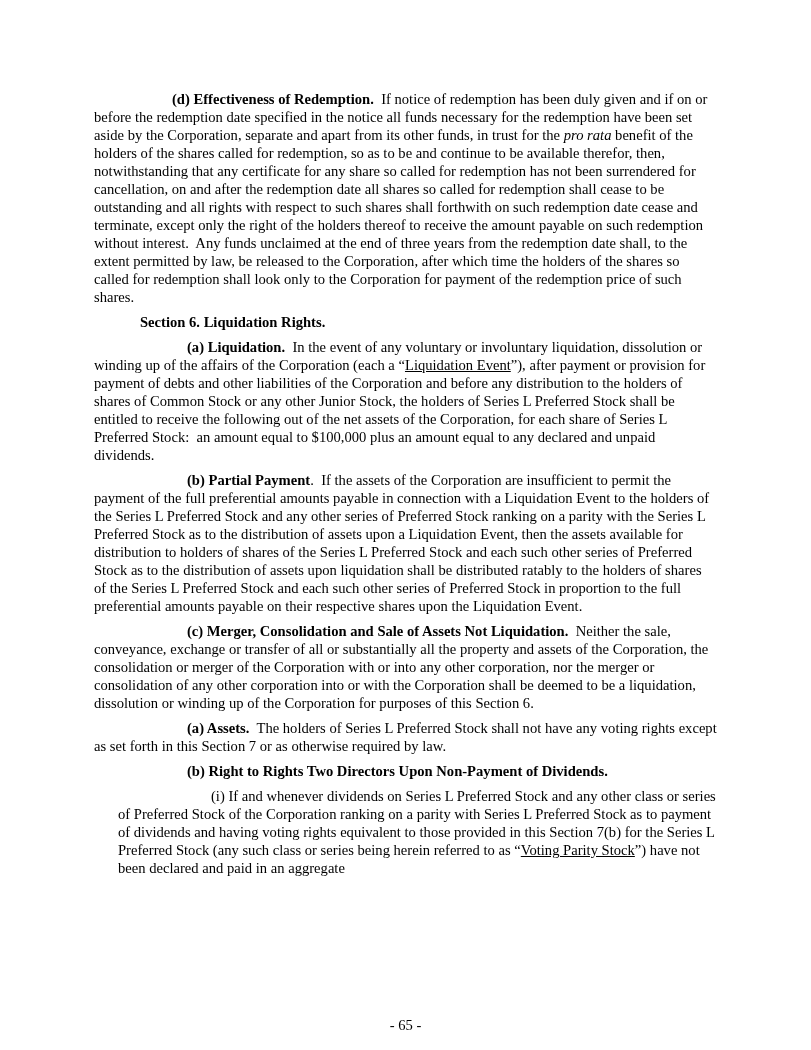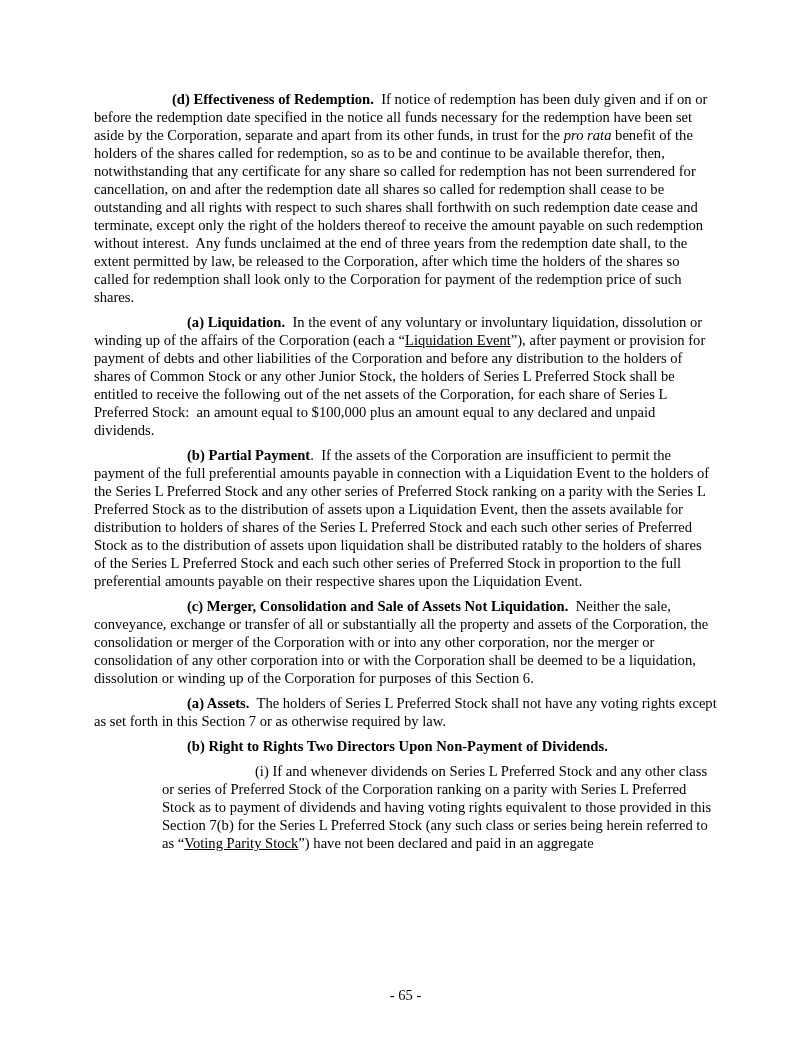--- a/index.html
+++ b/index.html
@@ -24,37 +24,38 @@
     margin: 0 0 7px 0;
     text-align: left;
   }
   .para > span { white-space: pre-wrap; }
   .b { font-weight: bold; }
   .i { font-style: italic; }
   .u { text-decoration: underline; }
   .indent-d { text-indent: 78px; }
   .indent-1 { text-indent: 93px; }
   .indent-h { text-indent: 46px; }
-  .block-i { margin-left: 68px; text-indent: 93px; }
+  .block-i { margin-left: 24px; text-indent: 93px; }
   .footer {
     position: absolute;
     left: 0;
     right: 0;
-    top: 986px;
+    top: 1016px;
     text-align: center;
     font-size: 14.6px;
   }
 </style>
 </head>
 <body>
 
 <div class="page">
 
   <p class="para indent-d"><span class="b">(d) Effectiveness of Redemption.</span><span>  If notice of redemption has been duly given and if on or before the redemption date specified in the notice all funds necessary for the redemption have been set aside by the Corporation, separate and apart from its other funds, in trust for the </span><span class="i">pro rata</span><span> benefit of the holders of the shares called for redemption, so as to be and continue to be available therefor, then, notwithstanding that any certificate for any share so called for redemption has not been surrendered for cancellation, on and after the redemption date all shares so called for redemption shall cease to be outstanding and all rights with respect to such shares shall forthwith on such redemption date cease and terminate, except only the right of the holders thereof to receive the amount payable on such redemption without interest.  Any funds unclaimed at the end of three years from the redemption date shall, to the extent permitted by law, be released to the Corporation, after which time the holders of the shares so called for redemption shall look only to the Corporation for payment of the redemption price of such shares.</span></p>
 
+  <p class="para indent-h"><span class="b">Section 6. Liquidation Rights.</span></p>
 
   <p class="para indent-1"><span class="b">(a) Liquidation.</span><span>  In the event of any voluntary or involuntary liquidation, dissolution or winding up of the affairs of the Corporation (each a “</span><span class="u">Liquidation Event</span><span>”), after payment or provision for payment of debts and other liabilities of the Corporation and before any distribution to the holders of shares of Common Stock or any other Junior Stock, the holders of Series L Preferred Stock shall be entitled to receive the following out of the net assets of the Corporation, for each share of Series L Preferred Stock:  an amount equal to $100,000 plus an amount equal to any declared and unpaid dividends.</span></p>
 
   <p class="para indent-1"><span class="b">(b) Partial Payment</span><span>.  If the assets of the Corporation are insufficient to permit the payment of the full preferential amounts payable in connection with a Liquidation Event to the holders of the Series L Preferred Stock and any other series of Preferred Stock ranking on a parity with the Series L Preferred Stock as to the distribution of assets upon a Liquidation Event, then the assets available for distribution to holders of shares of the Series L Preferred Stock and each such other series of Preferred Stock as to the distribution of assets upon liquidation shall be distributed ratably to the holders of shares of the Series L Preferred Stock and each such other series of Preferred Stock in proportion to the full preferential amounts payable on their respective shares upon the Liquidation Event.</span></p>
 
   <p class="para indent-1"><span class="b">(c) Merger, Consolidation and Sale of Assets Not Liquidation.</span><span>  Neither the sale, conveyance, exchange or transfer of all or substantially all the property and assets of the Corporation, the consolidation or merger of the Corporation with or into any other corporation, nor the merger or consolidation of any other corporation into or with the Corporation shall be deemed to be a liquidation, dissolution or winding up of the Corporation for purposes of this Section 6.</span></p>
 
 
   <p class="para indent-1"><span class="b">(a) Assets.</span><span>  The holders of Series L Preferred Stock shall not have any voting rights except as set forth in this Section 7 or as otherwise required by law.</span></p>
 

